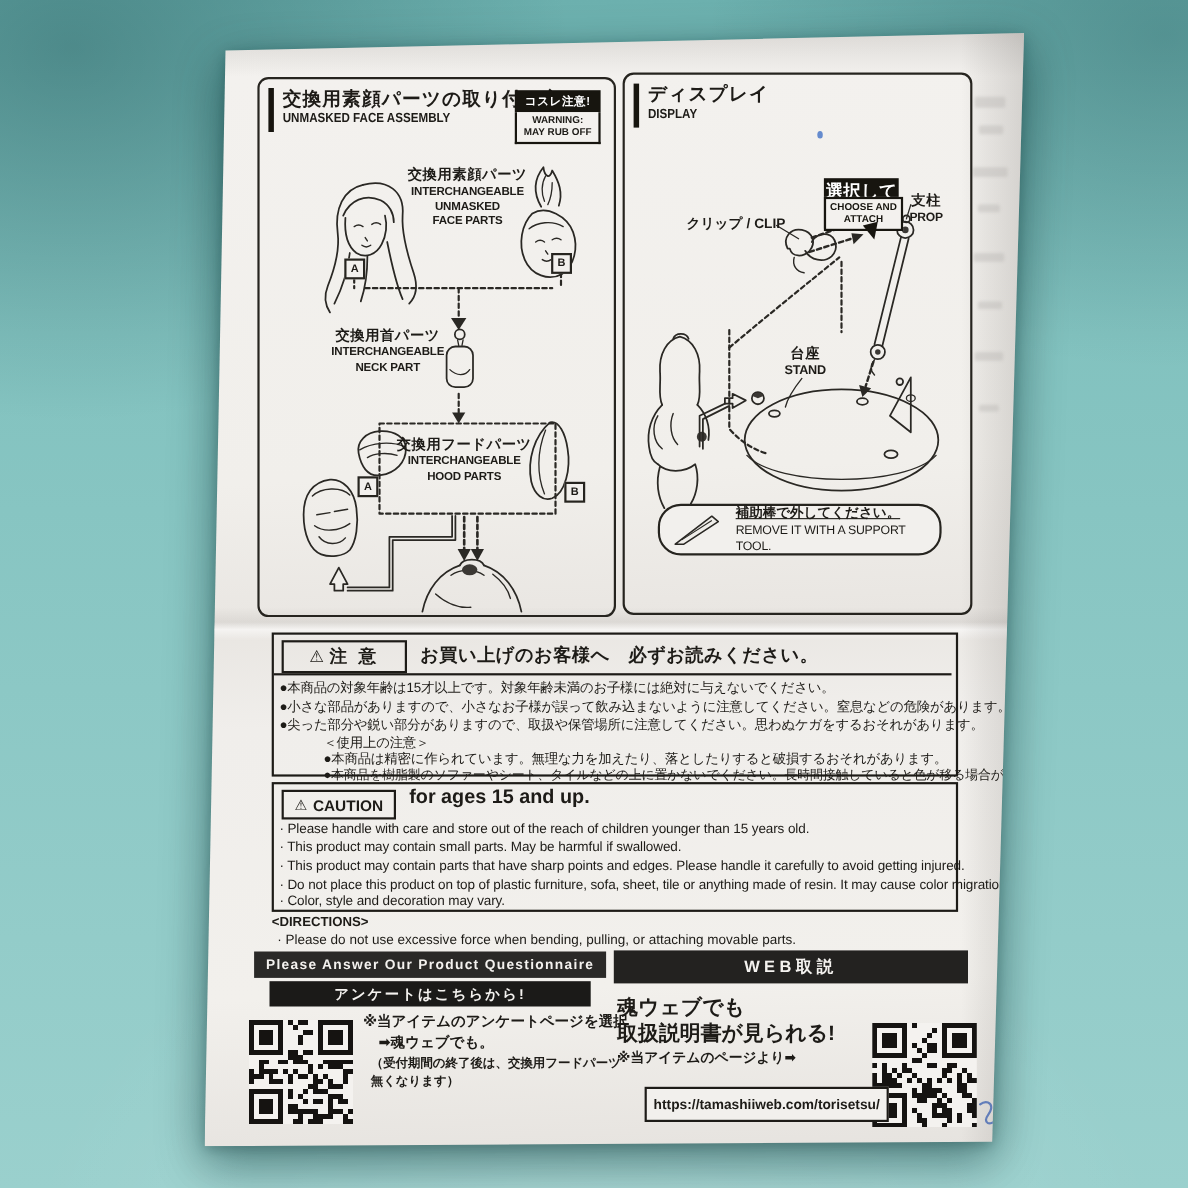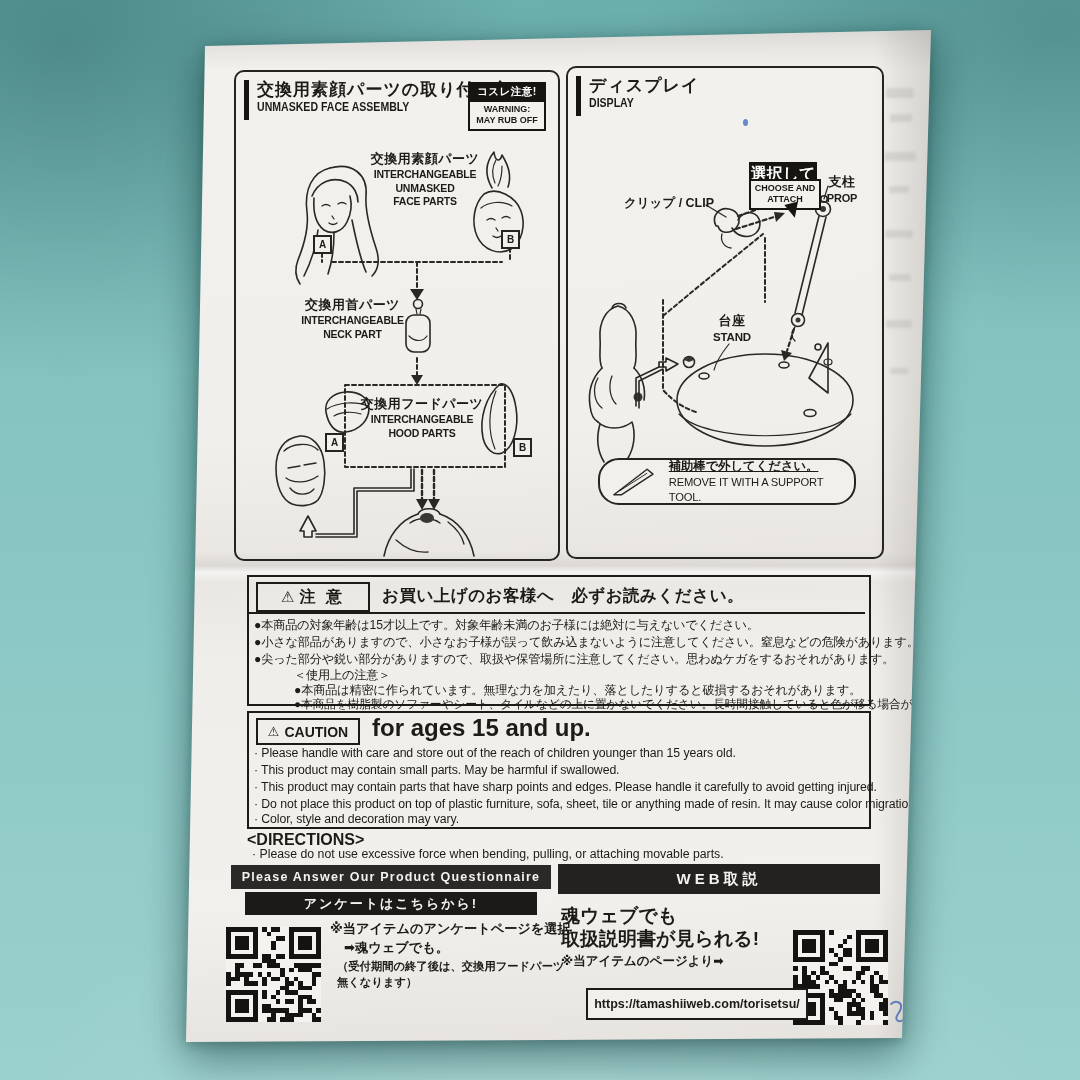--- a/index.html
+++ b/index.html
@@ -49,21 +49,21 @@
   .support-text .jp{font-size:12.3px;font-weight:700;display:block;text-decoration:underline;}
   .support-text .en{font-size:11.2px;display:block;letter-spacing:-.2px;}
   .notice{position:absolute;border:2px solid #1d1b17;background:transparent;}
   .n-badge{position:absolute;border:2px solid #1d1b17;font-weight:700;text-align:center;
            display:flex;align-items:center;justify-content:center;gap:5px;}
   .n-title{position:absolute;font-weight:700;}
   .n-rule{position:absolute;background:#1d1b17;}
   .n-line{position:absolute;font-size:12.2px;letter-spacing:-.2px;white-space:nowrap;}
   .serif{font-family:"Liberation Serif","DejaVu Serif",serif;margin-left:40px;}
   .c-line{position:absolute;font-size:12.3px;letter-spacing:-.1px;white-space:nowrap;}
-  .dir-head{position:absolute;font-size:16px;font-weight:700;}
+  .dir-head{position:absolute;font-size:12px;font-weight:700;}
   .dir-line{position:absolute;font-size:12.3px;}
   .bar{position:absolute;color:#f4f2ef;display:flex;align-items:center;justify-content:center;font-weight:700;}
   .url-box{position:absolute;border:2px solid #1d1b17;display:flex;align-items:center;justify-content:center;
            font-weight:700;background:#f2f0ed;}
   .note{position:absolute;font-weight:700;white-space:nowrap;}
   .qr{position:absolute;}
   svg.art{position:absolute;overflow:visible;}
   .bluedot{position:absolute;width:5px;height:7px;border-radius:50%;background:#4b79c8;opacity:.85;}
 </style>
 </head>
@@ -290,21 +290,21 @@
     <div class="n-line" style="left:254px;top:651px">●尖った部分や鋭い部分がありますので、取扱や保管場所に注意してください。思わぬケガをするおそれがあります。</div>
     <div class="n-line serif" style="left:254px;top:667px">＜使用上の注意＞</div>
     <div class="n-line serif" style="left:254px;top:682px">●本商品は精密に作られています。無理な力を加えたり、落としたりすると破損するおそれがあります。</div>
     <div class="n-line serif" style="left:254px;top:697px;font-size:11.8px">●本商品を樹脂製のソファーやシート、タイルなどの上に置かないでください。長時間接触していると色が移る場合があります。</div>
 
     <div class="notice" style="left:247px;top:711px;width:620px;height:114px"></div>
     <div class="n-badge" style="left:256px;top:718px;width:100px;height:23px;font-size:14px;letter-spacing:0">
       <span style="font-size:13px">⚠</span>
       <span>CAUTION</span>
     </div>
-    <div class="n-title" style="left:372px;top:714px;font-size:24px">for ages 15 and up.</div>
+    <div class="n-title" style="left:372px;top:714px;font-size:18px">for ages 15 and up.</div>
     <div class="c-line" style="left:254px;top:746px">· Please handle with care and store out of the reach of children younger than 15 years old.</div>
     <div class="c-line" style="left:254px;top:763px">· This product may contain small parts. May be harmful if swallowed.</div>
     <div class="c-line" style="left:254px;top:780px">· This product may contain parts that have sharp points and edges. Please handle it carefully to avoid getting injured.</div>
     <div class="c-line" style="left:254px;top:797px">· Do not place this product on top of plastic furniture, sofa, sheet, tile or anything made of resin. It may cause color migration.</div>
     <div class="c-line" style="left:254px;top:812px">· Color, style and decoration may vary.</div>
 
     <div class="dir-head" style="left:247px;top:831px">&lt;DIRECTIONS&gt;</div>
     <div class="dir-line" style="left:252px;top:847px">· Please do not use excessive force when bending, pulling, or attaching movable parts.</div>
 
     <div class="bar" style="left:231px;top:865px;width:320px;height:24px;background:#2a2927;font-size:12.5px;letter-spacing:1.2px">Please Answer Our Product Questionnaire</div>

